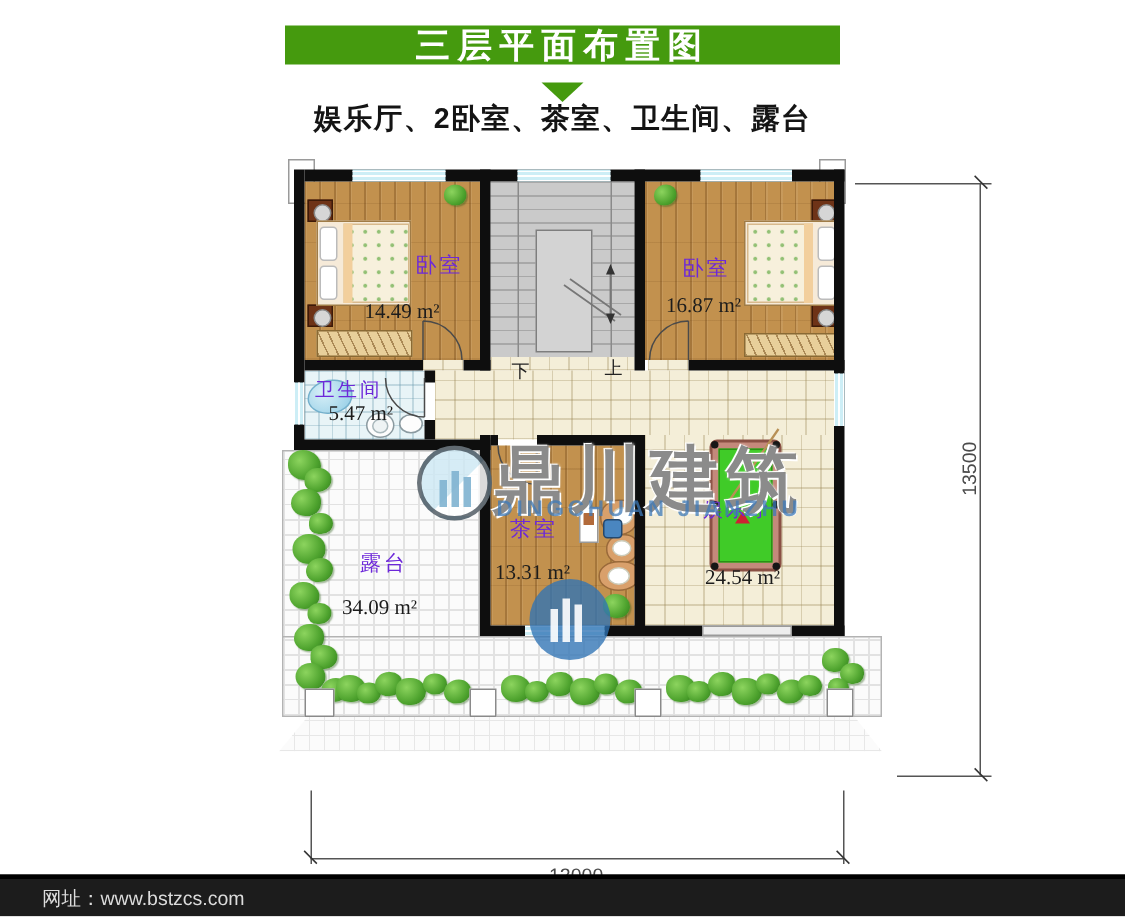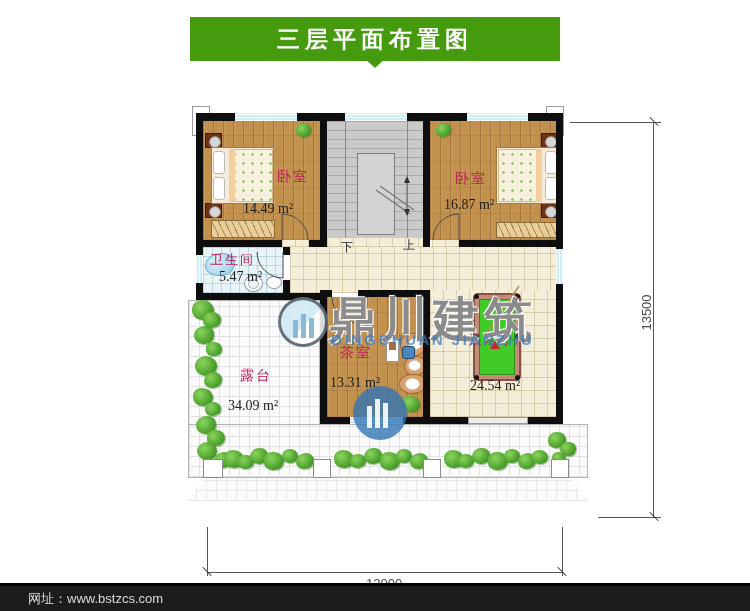--- a/index.html
+++ b/index.html
@@ -2,21 +2,21 @@
 <html><head>
 <meta charset="utf-8">
 <style>
   * { margin:0; padding:0; box-sizing:border-box; }
   html,body { background:#fff; }
   #page { position:relative; width:750px; height:611px; background:#fff; overflow:hidden;
           font-family:"Liberation Sans", sans-serif; }
   .abs { position:absolute; }
 
   
-  .title-bar { left:190px; top:17px; width:370px; height:44px; background:#459a0e;
+  .title-bar { left:190px; top:17px; width:370px; height:26px; background:#459a0e;
                display:flex; align-items:center; justify-content:center; }
   .title-text { color:#fff; font-size:23px; font-weight:bold; letter-spacing:5px; }
   .title-pointer { left:361px; top:55px; width:0; height:0;
                    border-left:14px solid transparent; border-right:14px solid transparent;
                    border-top:13px solid #459a0e; }
   .subtitle { left:140px; top:66px; width:470px; text-align:center; color:#141414;
               font-size:19px; font-weight:bold; letter-spacing:1px; }
 
   
   .wall { background:#0e0e0e; z-index:4; }
@@ -76,21 +76,21 @@
   .pool-outer { background:#c4897b; border:2px solid #8a5044; border-radius:5px; }
   .pool-felt { background:#40cb28; border:1px solid #2b9015; }
   .pocket { width:5px; height:5px; border-radius:50%; background:#161616; z-index:3; }
   .rack { width:0; height:0; border-left:5px solid transparent; border-right:5px solid transparent;
           border-bottom:8px solid #c23; z-index:3; }
   .bush { border-radius:48% 52% 45% 55%; z-index:2;
           background:radial-gradient(circle at 35% 35%, #8cd45e, #4ea32e 60%, #2e7a1a);
           box-shadow:1px 1px 1px rgba(40,90,20,.4); }
 
   
-  .rlabel { font-family:"Liberation Serif", serif; color:#be185d; font-size:14px;
+  .rlabel { font-family:"Liberation Serif", serif; color:#6d28d9; font-size:14px;
             letter-spacing:2px; z-index:7; white-space:nowrap; }
   .ralabel { font-family:"Liberation Serif", serif; color:#1c1c1c; font-size:14px;
              z-index:7; white-space:nowrap; }
   .slabel { font-family:"Liberation Serif", serif; color:#222; font-size:12px; z-index:7; }
 
   
   .dimline { background:#555; z-index:6; }
   .dimtext { color:#4a4a4a; font-size:13px; z-index:6; white-space:nowrap; }
   .tick { width:12px; height:1px; background:#333; transform:rotate(45deg); z-index:6; }
 
@@ -115,20 +115,21 @@
 </style>
 </head>
 <body>
 
 <div id="page">
 
   <div class="abs title-bar">
     <span class="title-text">三层平面布置图</span>
   </div>
   <div class="abs title-pointer"></div>
+  <div class="abs subtitle">娱乐厅、2卧室、茶室、卫生间、露台</div>
 
   <div class="abs gutter" style="left:192px;top:106px;width:18px;height:30px"></div>
   <div class="abs gutter" style="left:546px;top:106px;width:18px;height:30px"></div>
 
   <div class="abs terr" style="left:188px;top:300px;width:132px;height:178px"></div>
   <div class="abs terr" style="left:188px;top:424px;width:400px;height:54px"></div>
   <div class="abs terr" style="left:186px;top:478px;width:402px;height:23px;border:none;
        clip-path:polygon(4.7% 0, 95.5% 0, 100% 100%, 0% 100%); opacity:.8"></div>
 
   <div class="abs wood" style="left:203px;top:121px;width:117px;height:119px"></div>

